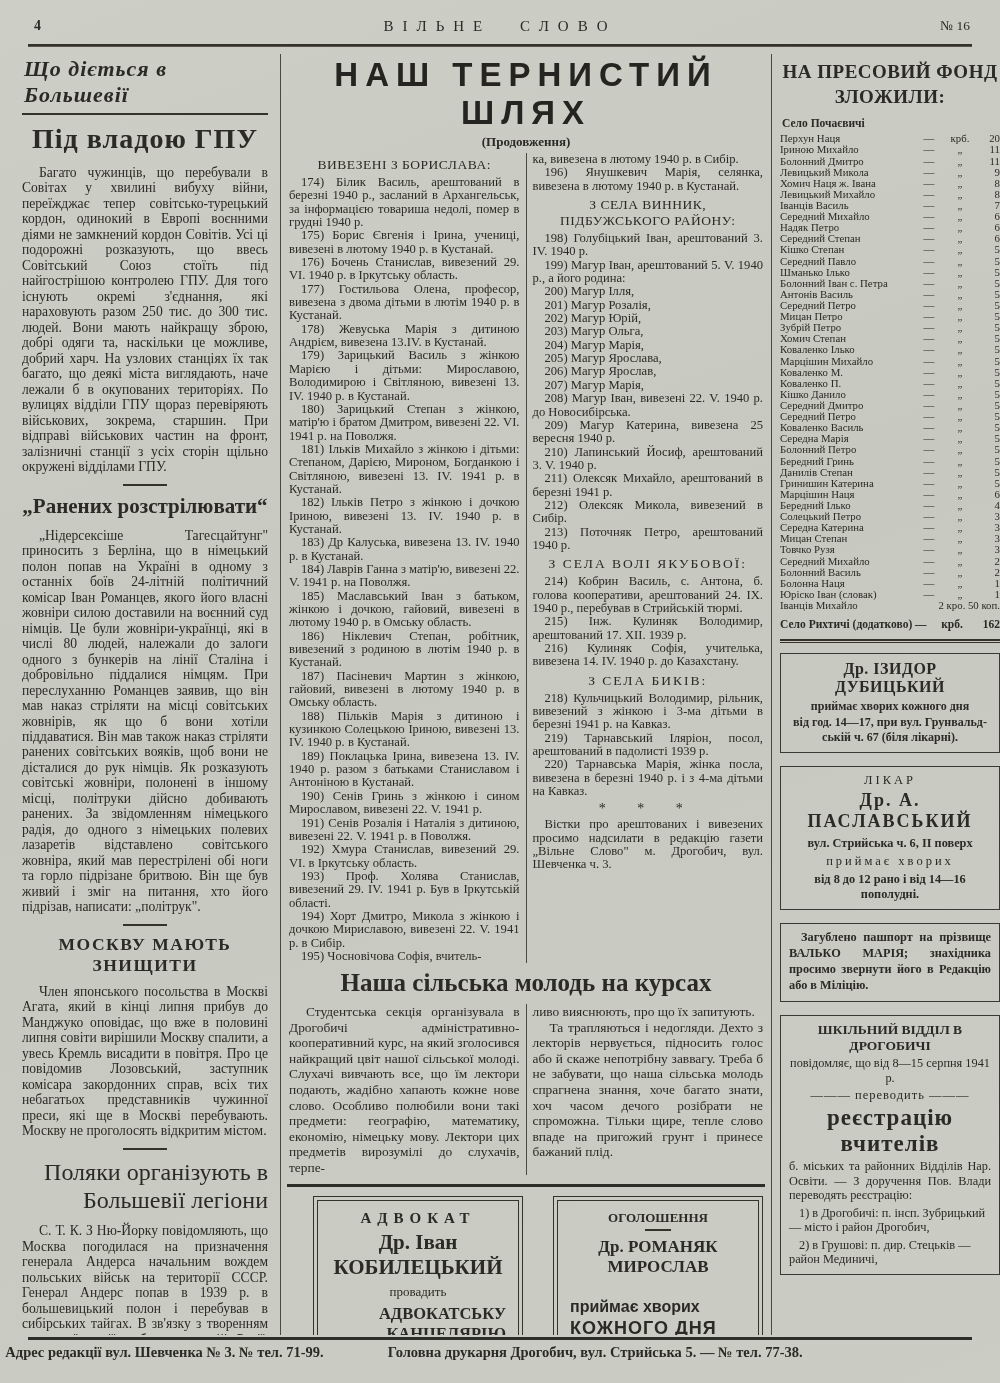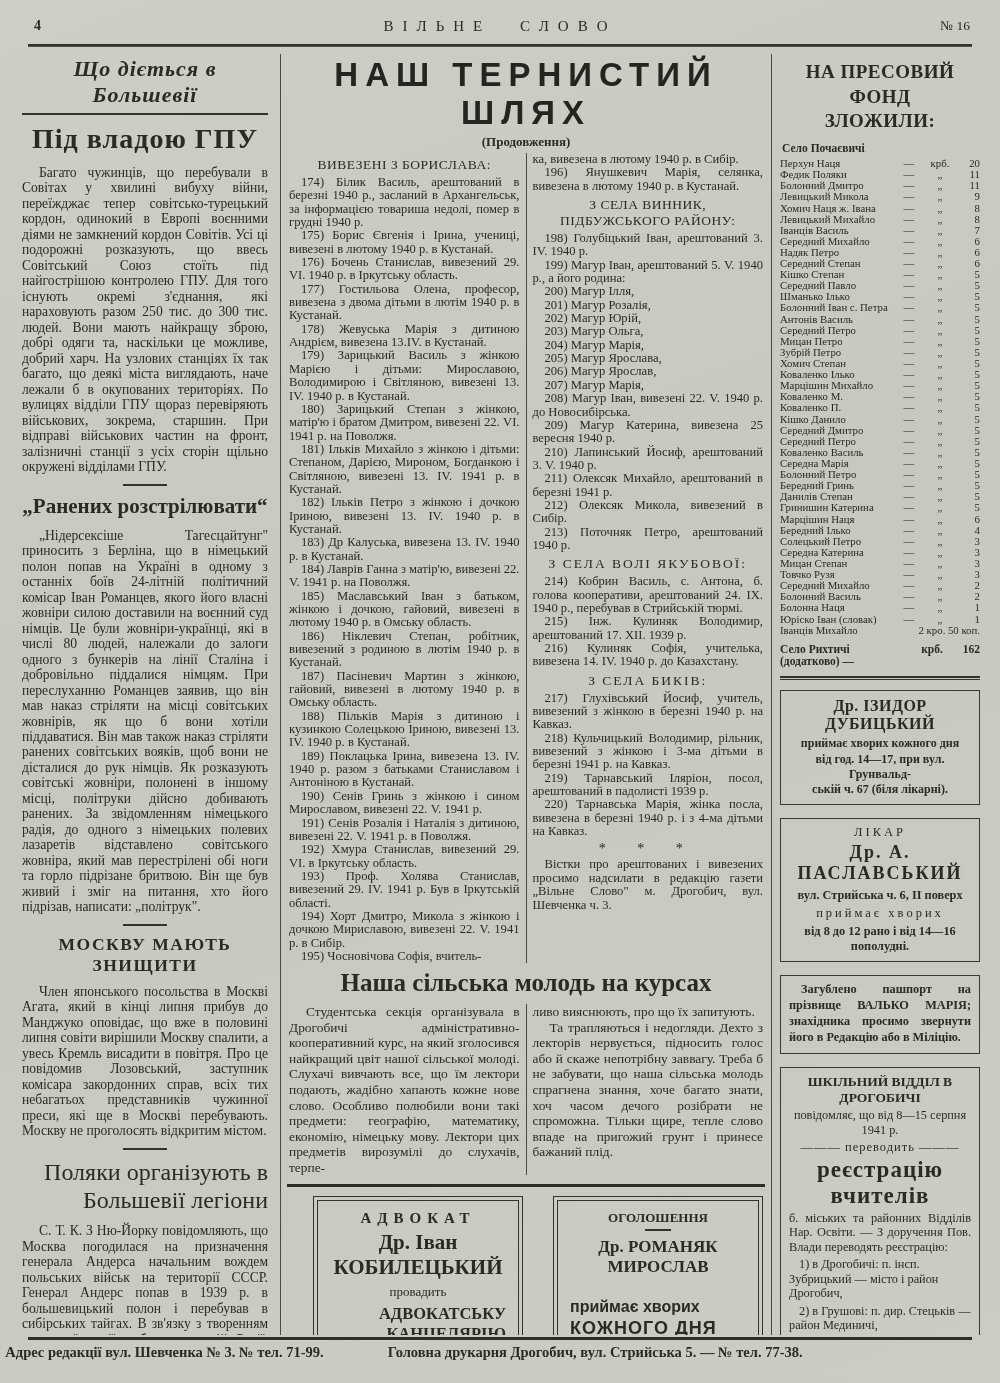--- a/index.html
+++ b/index.html
@@ -13,24 +13,24 @@
   .mh-title{position:absolute;left:0;right:0;text-align:center;top:2px;font-size:15px;
             letter-spacing:9px;word-spacing:16px;font-weight:500;}
   .issue{position:absolute;right:30px;top:2px;font-size:13.5px;}
   .head-rule{position:absolute;top:44px;left:28px;right:28px;height:3px;background:#34322b;}
   .head-rule:after{content:"";display:block;margin-top:2px;height:1px;background:#55534a;}
   
   .cols{position:absolute;top:54px;left:0;width:1000px;height:1281px;display:flex;}
   .vr{width:1px;background:#4a483f;}
   .col-left{width:280px;padding:2px 12px 0 22px;overflow:hidden;}
   .col-mid{width:490px;padding:0 8px;overflow:hidden;}
-  .col-right{width:228px;padding:4px 20px 0 8px;overflow:hidden;}
+  .col-right{width:228px;padding:4px 0 0 8px;overflow:hidden;}
   
   .kicker{font-style:italic;font-weight:bold;font-size:22px;letter-spacing:1px;
-          border-bottom:2.2px solid #34322b;padding:0 2px 5px 2px;margin-bottom:8px;text-align:center;}
+          border-bottom:2.2px solid #34322b;padding:0 2px 5px 2px;margin-bottom:8px;}
   .t1{font-size:28px;font-weight:bold;text-align:center;margin:4px 0 10px;letter-spacing:1px;}
   .t2{font-size:21px;font-weight:bold;text-align:center;margin:2px 0 9px;}
   .t3{font-size:17.5px;font-weight:bold;text-align:center;letter-spacing:1.5px;margin:2px 0 8px;}
   .t4{font-size:24px;font-weight:normal;text-align:right;line-height:1.18;margin:4px 0 9px;}
   p.body{margin:0;font-size:13.6px;line-height:1.14;text-align:justify;text-indent:17px;}
   .sep{width:44px;border-top:2px solid #34322b;margin:9px auto 8px;}
   
   .big-title{font-family:"Liberation Sans",sans-serif;font-size:33px;font-weight:bold;
              letter-spacing:7px;text-align:center;margin:2px 0 2px;color:#262420;}
   .subt{font-size:13px;font-weight:bold;text-align:center;margin-bottom:3px;}
@@ -193,21 +193,20 @@
           <div class="list-heading caps2">З СЕЛА ВОЛІ ЯКУБОВОЇ:</div>
           <div>
 
           <p class="entry">214) Кобрин Василь, с. Антона, б. голова кооперативи, арештований 24. IX. 1940 р., перебував в Стрийській тюрмі.</p>
               <p class="entry">215) Інж. Кулиняк Володимир, арештований 17. XII. 1939 р.</p>
               <p class="entry">216) Кулиняк Софія, учителька, вивезена 14. IV. 1940 р. до Казахстану.</p>
             </div>
           <div class="list-heading caps2">З СЕЛА БИКІВ:</div>
           <div>
 
-          <p class="entry">217) Глухівський Йосиф, учитель, вивезений з жінкою в березні 1940 р. на Кавказ.</p>
               <p class="entry">218) Кульчицький Володимир, рільник, вивезений з жінкою і 3-ма дітьми в березні 1941 р. на Кавказ.</p>
               <p class="entry">219) Тарнавський Іляріон, посол, арештований в падолисті 1939 р.</p>
               <p class="entry">220) Тарнавська Марія, жінка посла, вивезена в березні 1940 р. і з 4-ма дітьми на Кавказ.</p>
             </div>
           <div class="stars">*  *  *</div>
           <p class="entry note">Вістки про арештованих і вивезених просимо надсилати в редакцію газети „Вільне Слово" м. Дрогобич, вул. Шевченка ч. 3.</p>
         </div>
       </div>
 
       <div class="youth">
@@ -256,21 +255,21 @@
       <div>
 
           <div class="donor-row">
             <span class="dn">Перхун Наця</span>
             <span class="ds">—</span>
             <span class="du">крб.</span>
             <span class="da">20</span>
           </div>
 
           <div class="donor-row">
-            <span class="dn">Федик Поляки</span>
+            <span class="dn">Іриною Михайло</span>
             <span class="ds">—</span>
             <span class="du">„</span>
             <span class="da">11</span>
           </div>
 
           <div class="donor-row">
             <span class="dn">Болонний Дмитро</span>
             <span class="ds">—</span>
             <span class="du">„</span>
             <span class="da">11</span>

